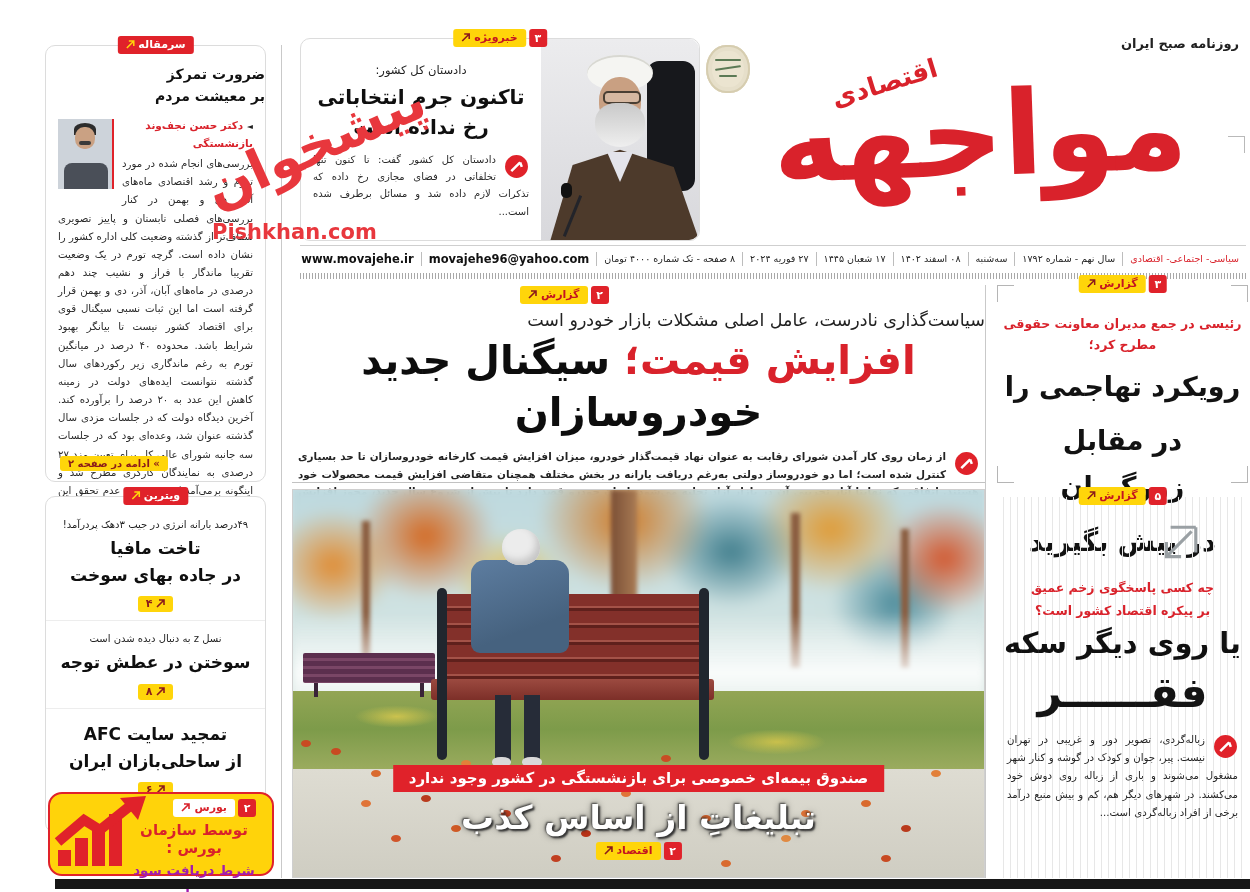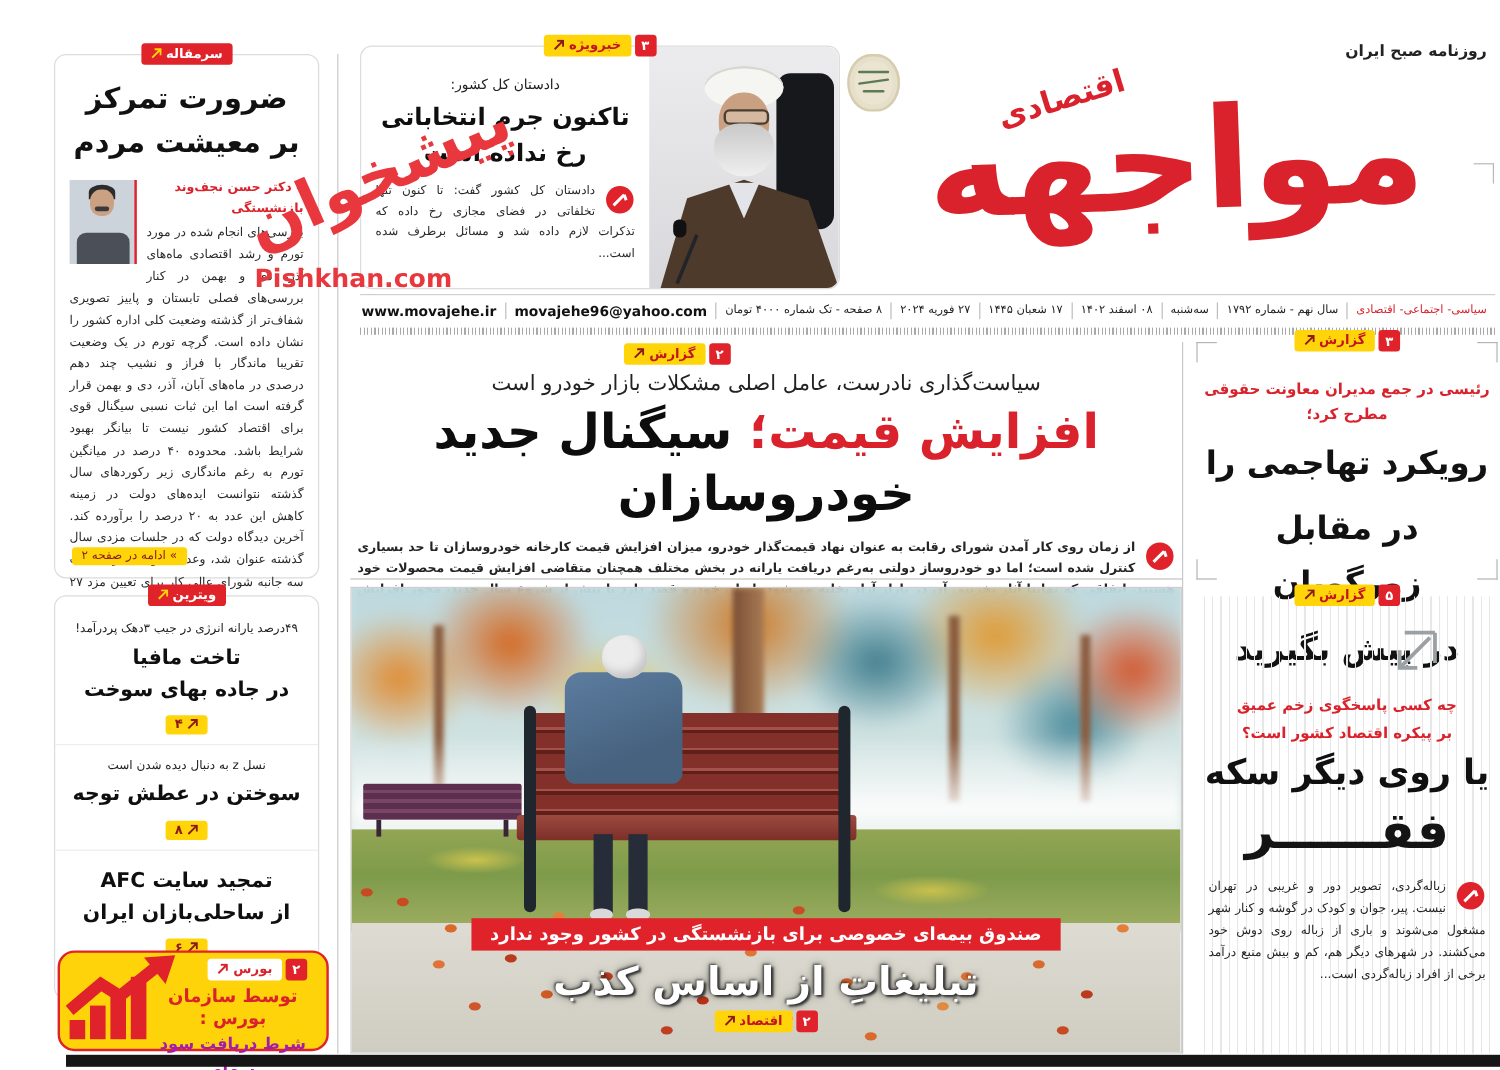--- a/index.html
+++ b/index.html
@@ -19,33 +19,33 @@
   .badge svg{display:block;}
 
   
   #wm-fa{left:198px;top:118px;font-size:54px;font-weight:bold;color:#e8373d;transform:rotate(-24deg);
          z-index:60;line-height:1;}
   #wm-en{left:212px;top:220px;font-size:21px;font-weight:bold;color:#e8373d;z-index:60;direction:ltr;}
 
   
   #editorial{left:45px;top:45px;width:221px;height:437px;}
   .sec-badge{position:absolute;top:-10px;left:50%;transform:translateX(-50%);z-index:5;}
-  .ed-title{font-size:24px;font-weight:bold;text-align:center;margin-top:18px;line-height:1.55;color:#111;}
+  .ed-title{font-size:14px;font-weight:bold;text-align:right;margin-top:18px;line-height:1.55;color:#111;}
   .ed-mid{margin:10px 12px 0;}
   .ed-photo{float:left;width:56px;height:70px;margin:2px 8px 3px 0;position:relative;
             background:#cdd3da;border-right:2px solid #e0222a;box-sizing:border-box;}
   .edp-hair{position:absolute;left:16px;top:4px;width:22px;height:12px;background:#2c2c2c;border-radius:50% 50% 0 0;}
   .edp-face{position:absolute;left:17px;top:8px;width:20px;height:22px;background:#caa183;border-radius:45%;}
   .edp-must{position:absolute;left:21px;top:22px;width:12px;height:4px;background:#3a3a3a;border-radius:2px;}
   .edp-suit{position:absolute;left:6px;bottom:0;width:44px;height:26px;background:#4a4f58;border-radius:8px 8px 0 0;}
   .ed-author{color:#d9222b;font-weight:bold;font-size:10.5px;line-height:1.7;}
   .ed-author .tri{color:#222;font-size:8px;}
   .ed-body{font-size:10.2px;line-height:1.78;text-align:justify;color:#2a2a2a;margin:2px 0 0;}
   .ed-more{position:absolute;left:14px;bottom:10px;background:#ffd50a;color:#8b1b1b;font-size:10px;
-           font-weight:normal;padding:2px 8px;border-radius:3px;}
+           font-weight:bold;padding:2px 8px;border-radius:3px;}
 
   
   #viterin{left:45px;top:496px;width:221px;height:337px;}
   .v-item{padding:12px 8px 8px;border-bottom:1px solid #ededed;text-align:center;}
   .v-item:last-child{border-bottom:0;}
   .v-kicker{font-size:10px;color:#222;margin-bottom:5px;}
   .v-title{font-size:17px;font-weight:bold;line-height:1.6;color:#0f0f0f;display:block;}
   .v-page{display:inline-flex;align-items:center;gap:4px;background:#ffd50a;color:#8b1b1b;direction:ltr;
           font-weight:bold;font-size:11px;padding:1px 8px 2px;border-radius:3px;margin-top:7px;}
 
@@ -105,21 +105,21 @@
   .seg{padding:0 7px;border-left:1px solid #bdbdbd;font-size:9.5px;line-height:14px;white-space:nowrap;color:#222;}
   .seg:last-child{border-left:0;}
   .seg.red{color:#d9222b;}
   .seg.ltr{direction:ltr;font-weight:bold;font-size:11.5px;color:#111;}
   #barcode{left:300px;top:273px;width:946px;height:6px;
            background:repeating-linear-gradient(90deg,#a8a8a8 0 1px,transparent 1px 3px);}
 
   
   #mainstory{left:292px;top:284px;width:693px;height:199px;border-bottom:1px solid #c2c2c2;box-sizing:border-box;}
   .ms-badge{position:absolute;top:2px;left:228px;}
-  .ms-kicker{margin-top:26px;text-align:center;font-size:17.5px;color:#222;}
+  .ms-kicker{margin-top:26px;font-size:17.5px;color:#222;}
   .ms-title{text-align:center;font-size:40px;font-weight:bold;margin-top:4px;line-height:1.3;color:#0d0d0d;}
   .t-red{color:#d9222b;}
   .ms-body{margin:10px 6px 0;font-size:10.4px;line-height:1.7;text-align:justify;color:#242424;font-weight:bold;}
   .logo-dot{float:right;width:25px;height:25px;margin:3px 0 2px 8px;}
 
   
   #photo{left:292px;top:489px;width:693px;height:389px;border:1px solid #cfcfcf;box-sizing:border-box;overflow:hidden;}
   .ph-trees{position:absolute;left:-10px;right:-10px;top:-10px;height:58%;filter:blur(7px);
     background:
       radial-gradient(90px 80px at 7% 38%, #e08a2f 0%, rgba(224,138,47,0) 70%),

